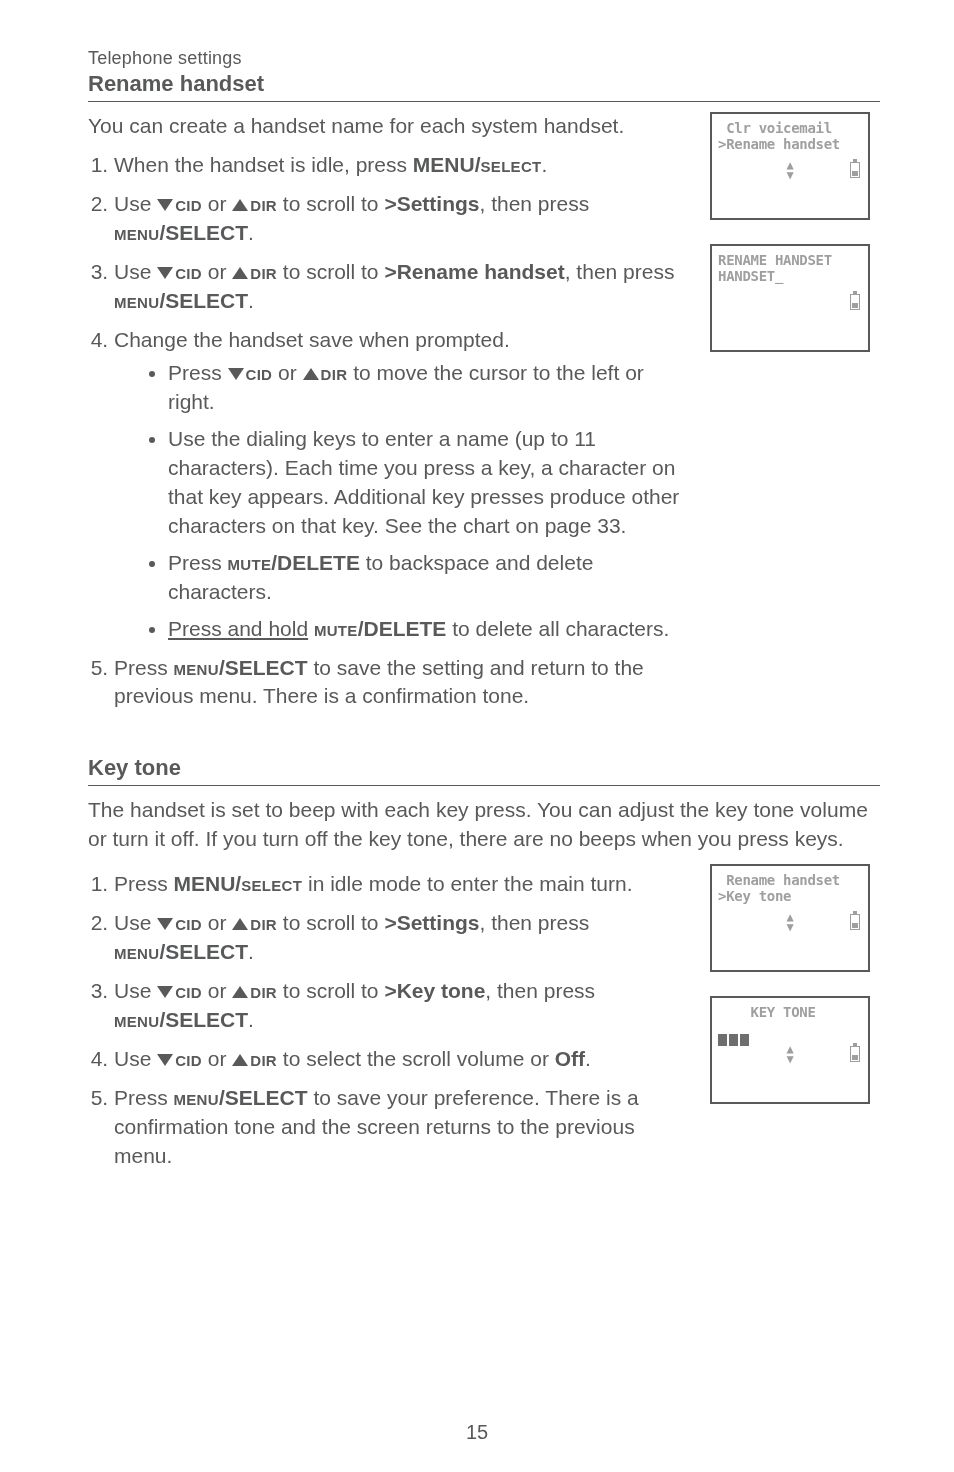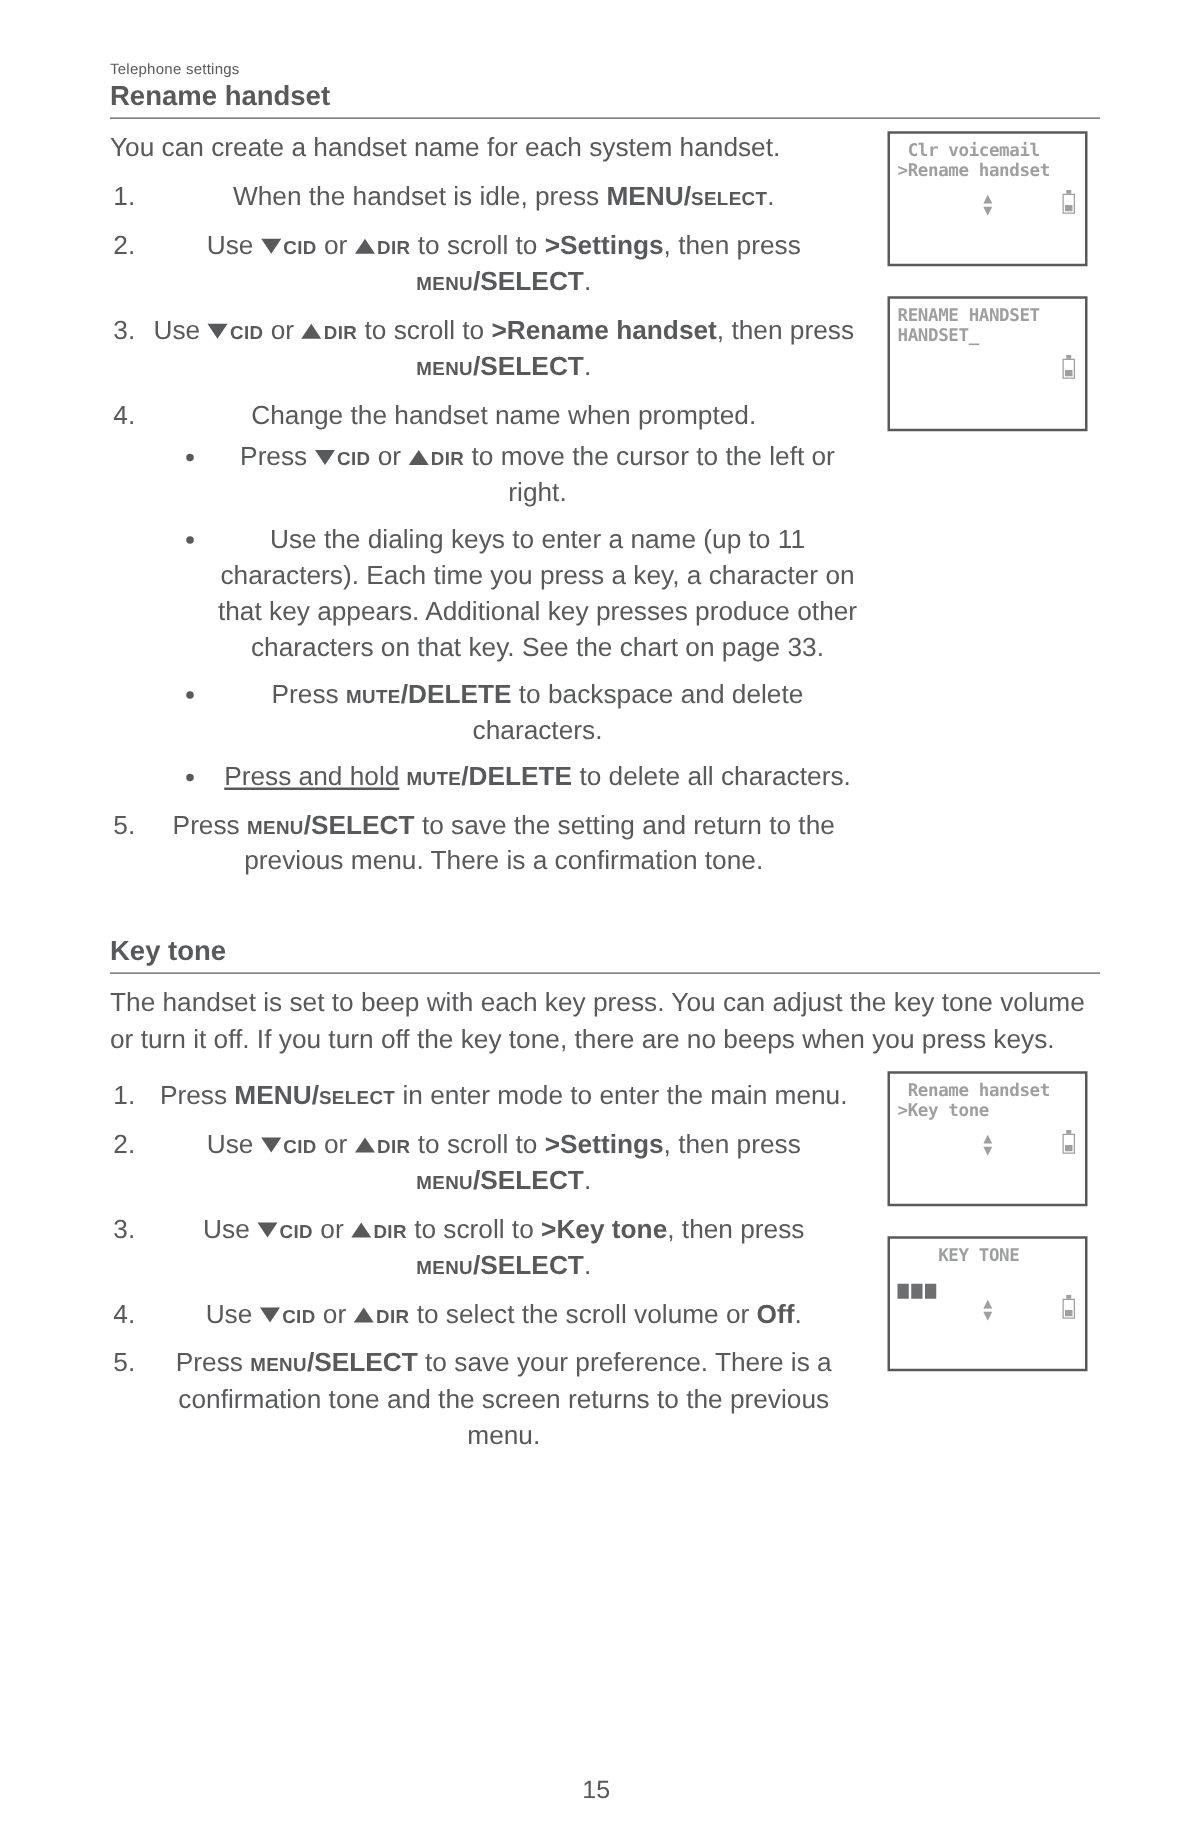--- a/index.html
+++ b/index.html
@@ -11,21 +11,21 @@
     color: #58595b;
   }
   .page {
     width: 954px;
     height: 1472px;
     box-sizing: border-box;
     padding: 48px 74px 40px 88px;
     position: relative;
   }
   .eyebrow {
-    font-size: 12px;
+    font-size: 18px;
     color: #58595b;
     margin: 0 0 2px 0;
     letter-spacing: 0.2px;
   }
   .h1 {
     font-size: 30px;
     font-weight: 400;
     margin: 0 0 18px 0;
     color: #58595b;
   }
@@ -40,21 +40,21 @@
     border-top: 1px solid #58595b;
     margin: 0 0 10px 0;
   }
   .body, .list, .bullets {
     font-size: 21px;
     line-height: 1.38;
     color: #58595b;
   }
   .body { margin: 0 0 10px 0; }
   .list { margin: 6px 0 6px 0; padding-left: 26px; }
-  .list li { margin-bottom: 10px; text-align: center; }
+  .list li { margin-bottom: 10px; }
   .bullets { margin: 4px 0 6px 0; padding-left: 54px; list-style: disc; }
   .bullets li { margin-bottom: 8px; }
   .sc { font-variant: small-caps; font-weight: 700; letter-spacing: 0.3px; }
   .bold { font-weight: 700; }
   .u { text-decoration: underline; }
   .tri-down {
     width: 0; height: 0;
     border-left: 8px solid transparent;
     border-right: 8px solid transparent;
     border-top: 12px solid #58595b;
@@ -144,21 +144,21 @@
         <li>
           <span>When the handset is idle, press </span><span class="bold">MENU/</span><span class="sc">select</span><span>.</span>
         </li>
         <li>
           <span>Use </span><span class="tri-down"></span><span class="sc">cid</span><span> or </span><span class="tri-up"></span><span class="sc">dir</span><span> to scroll to </span><span class="bold">&gt;Settings</span><span>, then press </span><span class="sc">menu</span><span class="bold">/SELECT</span><span>.</span>
         </li>
         <li>
           <span>Use </span><span class="tri-down"></span><span class="sc">cid</span><span> or </span><span class="tri-up"></span><span class="sc">dir</span><span> to scroll to </span><span class="bold">&gt;Rename handset</span><span>, then press </span><span class="sc">menu</span><span class="bold">/SELECT</span><span>.</span>
         </li>
         <li>
-          <span>Change the handset name when prompted.</span>
+          <span>Change the handset save when prompted.</span>
           <ul class="bullets">
             <li>
               <span>Press </span><span class="tri-down"></span><span class="sc">cid</span><span> or </span><span class="tri-up"></span><span class="sc">dir</span><span> to move the cursor to the left or right.</span>
             </li>
             <li>Use the dialing keys to enter a name (up to 11 characters). Each time you press a key, a character on that key appears. Additional key presses produce other characters on that key. See the chart on page 33.</li>
             <li>
               <span>Press </span><span class="sc">mute</span><span class="bold">/DELETE</span><span> to backspace and delete characters.</span>
             </li>
             <li>
               <span class="u">Press and hold</span> <span class="sc">mute</span><span class="bold">/DELETE</span><span> to delete all characters.</span>
@@ -190,21 +190,21 @@
 
   <h2 class="h2">Key tone</h2>
   <hr class="rule">
 
   <p class="body">The handset is set to beep with each key press. You can adjust the key tone volume or turn it off. If you turn off the key tone, there are no beeps when you press keys.</p>
 
   <div class="row">
     <div class="text-col">
       <ol class="list">
         <li>
-          <span>Press </span><span class="bold">MENU/</span><span class="sc">select</span><span> in enter mode to enter the main menu.</span>
+          <span>Press </span><span class="bold">MENU/</span><span class="sc">select</span><span> in idle mode to enter the main turn.</span>
         </li>
         <li>
           <span>Use </span><span class="tri-down"></span><span class="sc">cid</span><span> or </span><span class="tri-up"></span><span class="sc">dir</span><span> to scroll to </span><span class="bold">&gt;Settings</span><span>, then press </span><span class="sc">menu</span><span class="bold">/SELECT</span><span>.</span>
         </li>
         <li>
           <span>Use </span><span class="tri-down"></span><span class="sc">cid</span><span> or </span><span class="tri-up"></span><span class="sc">dir</span><span> to scroll to </span><span class="bold">&gt;Key tone</span><span>, then press </span><span class="sc">menu</span><span class="bold">/SELECT</span><span>.</span>
         </li>
         <li>
           <span>Use </span><span class="tri-down"></span><span class="sc">cid</span><span> or </span><span class="tri-up"></span><span class="sc">dir</span><span> to select the scroll volume or </span><span class="bold">Off</span><span>.</span>
         </li>

